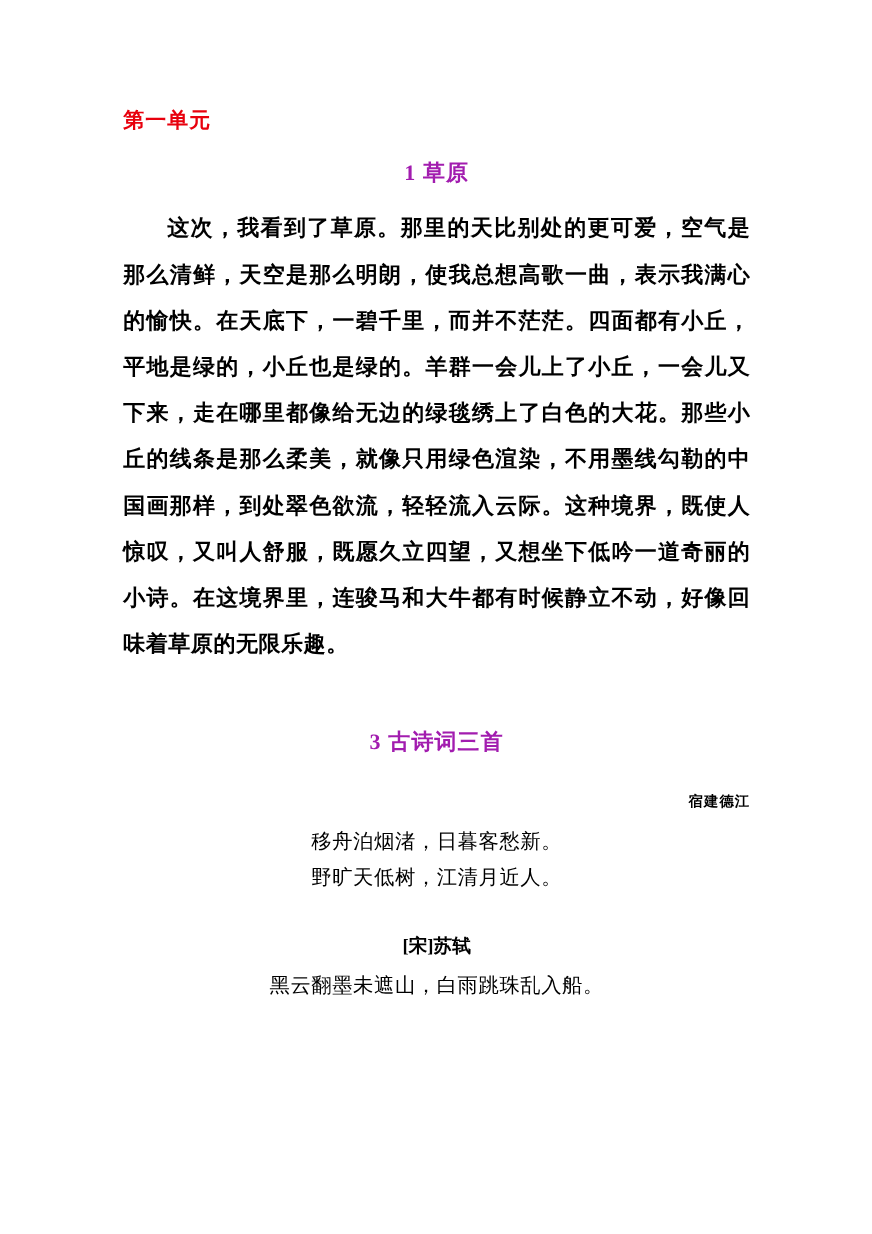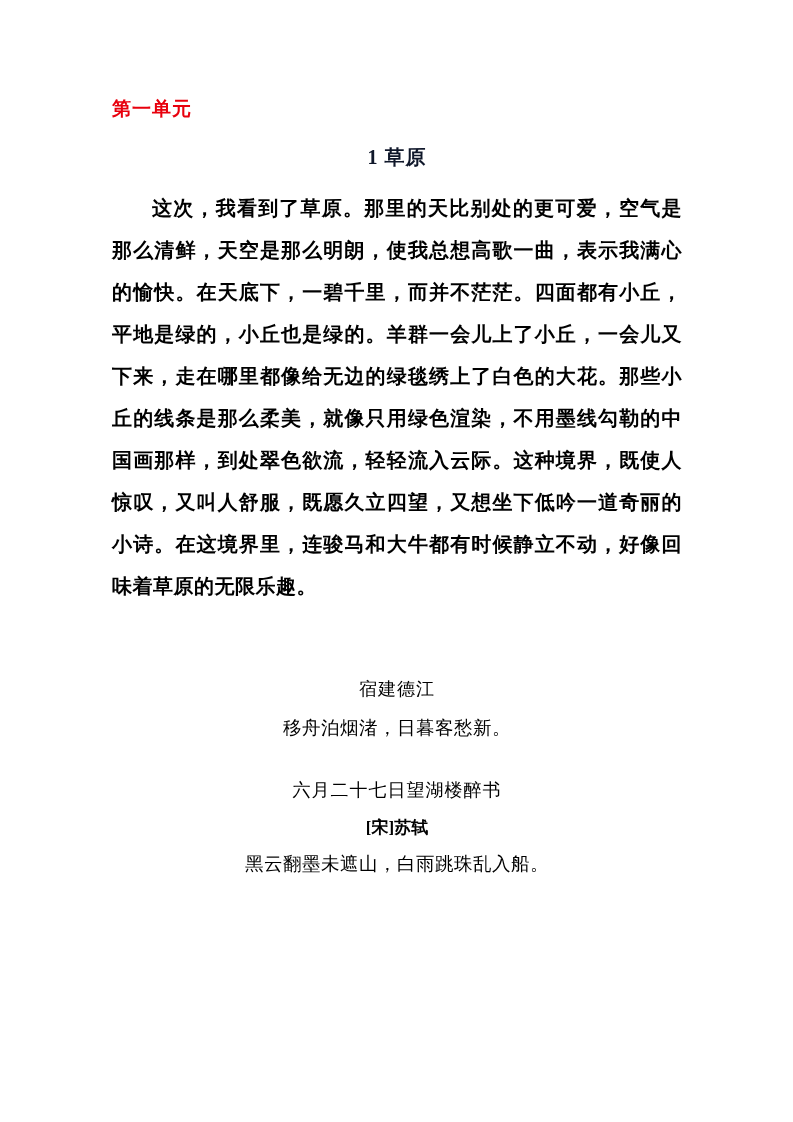--- a/index.html
+++ b/index.html
@@ -28,21 +28,21 @@
   }
   .unit-heading {
     color: #e8000d;
     font-weight: bold;
     font-size: 19px;
     letter-spacing: 1px;
     margin: 0 0 22px 0;
     text-align: left;
   }
   .lesson-title {
-    color: #0f172a;
+    color: #a21caf;
     font-weight: bold;
     font-size: 20px;
     text-align: center;
     margin: 0 0 16px 0;
     letter-spacing: 1px;
   }
   .body-text {
     font-size: 20px;
     line-height: 42px;
     text-align: justify;
@@ -55,23 +55,23 @@
   .gap-lg {
     height: 54px;
   }
   .gap-md {
     height: 30px;
   }
   .gap-sm {
     height: 16px;
   }
   .poem-title {
-    font-size: 18px;
-    font-weight: normal;
-    text-align: center;
+    font-size: 13px;
+    font-weight: bold;
+    text-align: right;
     margin: 0 0 14px 0;
     letter-spacing: 1px;
   }
   .poem-author {
     font-size: 17px;
     text-align: center;
     margin: 0 0 12px 0;
     font-weight: 600;
   }
   .poem-line {
@@ -99,28 +99,29 @@
   <div class="content">
 
     <h1 class="unit-heading">第一单元</h1>
 
     <h2 class="lesson-title">1 草原</h2>
 
     <p class="body-text">这次，我看到了草原。那里的天比别处的更可爱，空气是那么清鲜，天空是那么明朗，使我总想高歌一曲，表示我满心的愉快。在天底下，一碧千里，而并不茫茫。四面都有小丘，平地是绿的，小丘也是绿的。羊群一会儿上了小丘，一会儿又下来，走在哪里都像给无边的绿毯绣上了白色的大花。那些小丘的线条是那么柔美，就像只用绿色渲染，不用墨线勾勒的中国画那样，到处翠色欲流，轻轻流入云际。这种境界，既使人惊叹，又叫人舒服，既愿久立四望，又想坐下低吟一道奇丽的小诗。在这境界里，连骏马和大牛都有时候静立不动，好像回味着草原的无限乐趣。</p>
 
     <div class="gap-lg"></div>
 
+    <h2 class="lesson-title">3 古诗词三首</h2>
 
     <div class="gap-sm"></div>
 
     <h3 class="poem-title">宿建德江</h3>
     <p class="poem-line">移舟泊烟渚，日暮客愁新。</p>
+    <p class="poem-line">野旷天低树，江清月近人。</p>
 
     <div class="gap-md"></div>
 
-    <h3 class="poem-title">六月二十七日望湖楼醉书</h3>
     <p class="poem-author">[宋]苏轼</p>
     <p class="poem-line">黑云翻墨未遮山，白雨跳珠乱入船。</p>
 
   </div>
 
   <div class="page-number">2</div>
 </div>
 
 </body></html>

